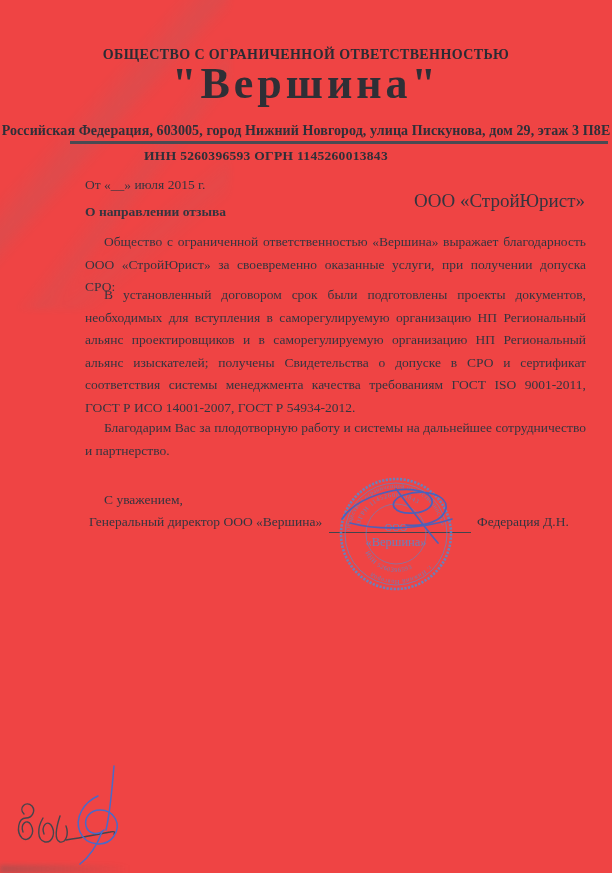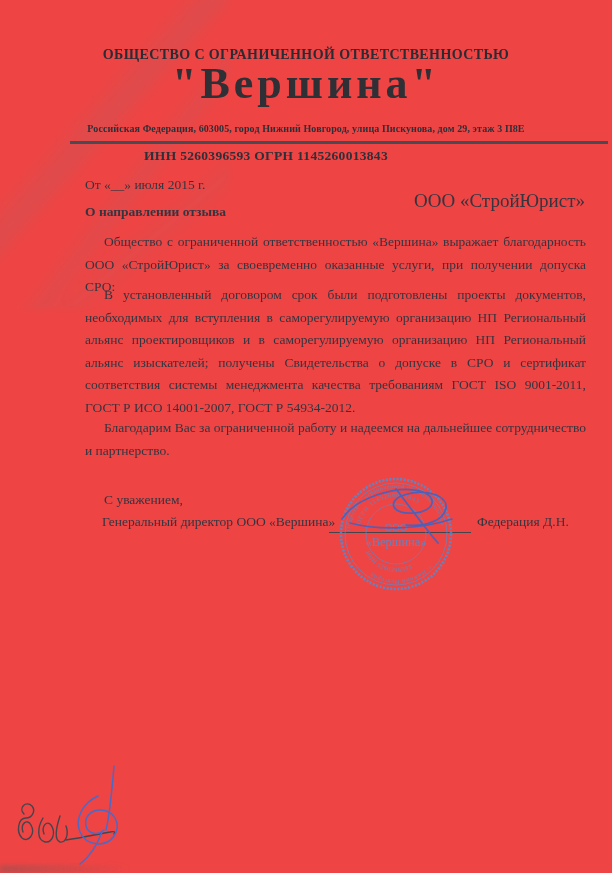--- a/index.html
+++ b/index.html
@@ -32,21 +32,21 @@
   .org-type{
     left:0;top:47px;width:612px;text-align:center;
     font-size:14px;font-weight:bold;letter-spacing:.4px;color:#2b2b33;
   }
   .org-name{
     left:0;top:58px;width:612px;text-align:center;
     font-size:44px;font-weight:bold;letter-spacing:4px;color:#2f2f36;
   }
   .addr{
     left:0;top:123px;width:612px;text-align:center;
-    font-size:10px;font-weight:bold;color:#2f2f38;letter-spacing:.1px;
+    font-size:14px;font-weight:bold;color:#2f2f38;letter-spacing:.1px;
   }
   .rule{
     left:70px;top:141px;width:538px;height:0;
     border-top:3px solid #4a4a52;
   }
   .requisites{
     left:0;top:148px;width:532px;text-align:center;
     font-size:13.5px;font-weight:bold;color:#2f2f38;letter-spacing:.3px;
   }
   .dateline{left:85px;top:177px;font-size:13.5px;text-align:right;}
@@ -54,21 +54,21 @@
   .subject{left:85px;top:204px;font-size:13.5px;font-weight:bold;}
   .para{
     left:85px;width:501px;
     font-size:13.5px;line-height:22.5px;
     text-align:justify;text-indent:19px;
   }
   .p1{top:231px;}
   .p2{top:284px;}
   .p3{top:417px;}
   .closing{left:104px;top:492px;font-size:13.5px;}
-  .signer-title{left:102px;top:514px;font-size:13.5px;}
+  .signer-title{left:89px;top:514px;font-size:13.5px;}
   .sig-line{
     left:329px;top:517px;width:142px;height:15px;
     border-bottom:1.3px solid #44444c;
   }
   .signer-name{left:477px;top:514px;font-size:13.5px;}
   .stamp-svg{left:336px;top:474px;width:120px;height:120px;opacity:.82;}
   .autograph-svg{left:336px;top:480px;width:132px;height:68px;}
   .pen-dark-svg{left:10px;top:788px;width:120px;height:78px;}
   .pen-blue-svg{left:62px;top:762px;width:78px;height:108px;}
 </style>
@@ -84,21 +84,21 @@
   <div class="abs addr">Российская Федерация, 603005, город Нижний Новгород, улица Пискунова, дом 29, этаж 3 П8Е</div>
   <div class="abs rule"></div>
   <div class="abs requisites">ИНН 5260396593 ОГРН 1145260013843</div>
 
   <div class="abs dateline">От «__» июля 2015 г.</div>
   <div class="abs recipient">ООО «СтройЮрист»</div>
   <div class="abs subject">О направлении отзыва</div>
 
   <div class="abs para p1">Общество с ограниченной ответственностью «Вершина» выражает благодарность ООО «СтройЮрист» за своевременно оказанные услуги, при получении допуска СРО:</div>
   <div class="abs para p2">В установленный договором срок были подготовлены проекты документов, необходимых для вступления в саморегулируемую организацию НП Региональный альянс проектировщиков и в саморегулируемую организацию НП Региональный альянс изыскателей; получены Свидетельства о допуске в СРО и сертификат соответствия системы менеджмента качества требованиям ГОСТ ISO 9001-2011, ГОСТ Р ИСО 14001-2007, ГОСТ Р 54934-2012.</div>
-  <div class="abs para p3">Благодарим Вас за ограниченной работу и надеемся на дальнейшее сотрудничество и партнерство.</div>
+  <div class="abs para p3">Благодарим Вас за плодотворную работу и системы на дальнейшее сотрудничество и партнерство.</div>
 
   <div class="abs closing">С уважением,</div>
   <div class="abs signer-title">Генеральный директор ООО «Вершина»</div>
   <div class="abs sig-line"></div>
   <div class="abs signer-name">Федерация Д.Н.</div>
 
   <svg class="abs stamp-svg" viewBox="0 0 120 120">
     <defs>
       <path id="ring-full" d="M 14,60 A 46,46 0 1 1 106,60 A 46,46 0 1 1 14,60"></path>
       <path id="inner-top" d="M 23,60 A 37,37 0 0 1 97,60"></path>

